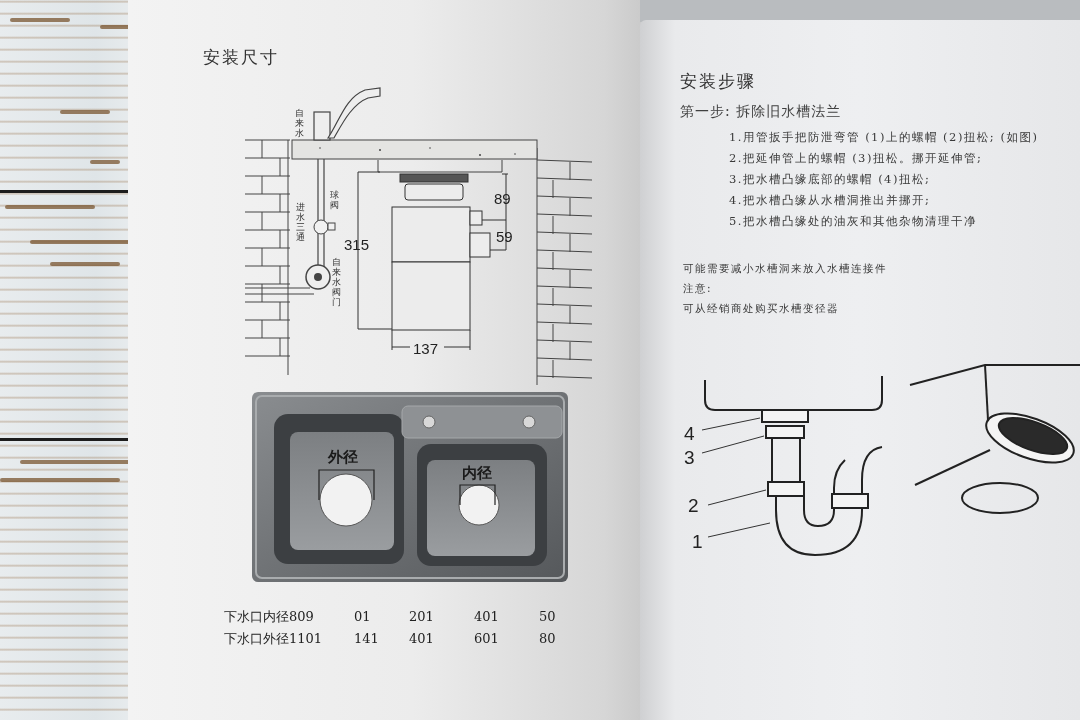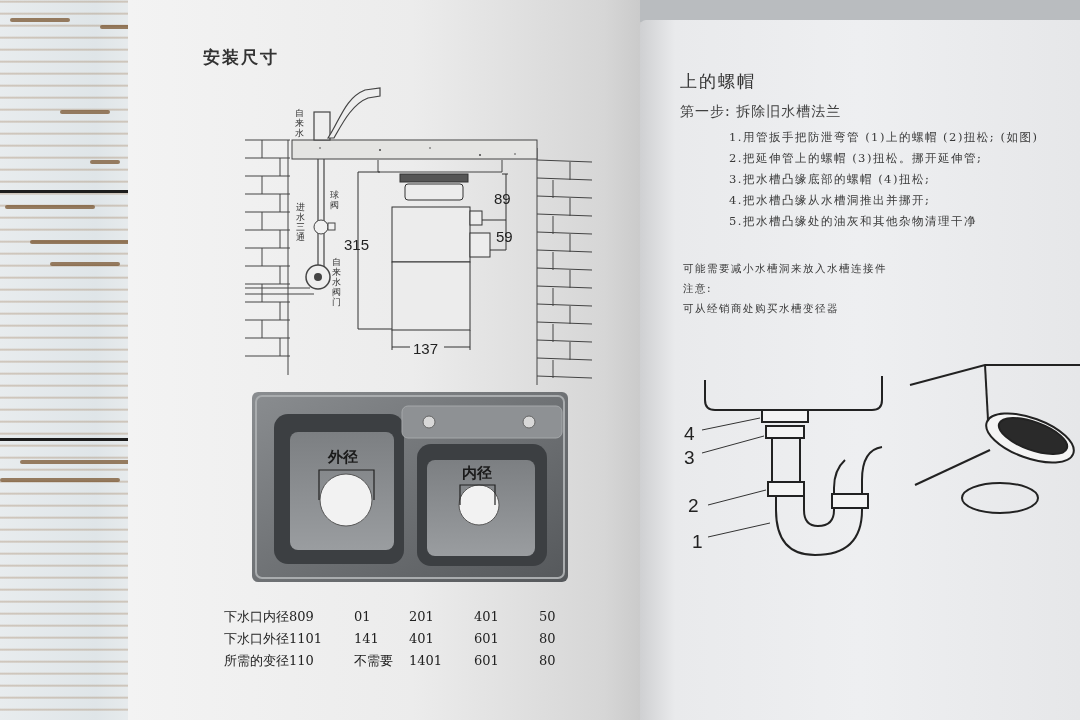--- a/index.html
+++ b/index.html
@@ -41,21 +41,21 @@
   <div class="knot" style="left:60px;top:110px;width:50px;"></div>
   <div class="knot" style="left:90px;top:160px;width:30px;"></div>
   <div class="knot" style="left:5px;top:205px;width:90px;"></div>
   <div class="knot" style="left:30px;top:240px;width:110px;"></div>
   <div class="knot" style="left:50px;top:262px;width:70px;"></div>
   <div class="knot" style="left:20px;top:460px;width:110px;"></div>
   <div class="knot" style="left:0px;top:478px;width:120px;"></div>
 </div>
 
 <div class="page-left"></div>
-<div class="title" style="left:203px;top:46px;font-weight:bold;">安装尺寸</div>
+<div class="title" style="left:203px;top:46px;">安装尺寸</div>
 
 <svg style="position:absolute;left:230px;top:80px;" width="370" height="310" viewBox="0 0 370 310">
   <g stroke="#444" stroke-width="1" fill="none">
 
     <g>
       <line x1="15" y1="60" x2="60" y2="60"></line>
       <line x1="15" y1="78" x2="60" y2="78"></line>
       <line x1="15" y1="96" x2="60" y2="96"></line>
       <line x1="15" y1="114" x2="60" y2="114"></line>
       <line x1="15" y1="132" x2="60" y2="132"></line>
@@ -209,33 +209,26 @@
     <td class="v" style="width:65px">401</td>
     <td class="v" style="width:55px">50</td>
   </tr>
   <tr>
     <td class="lab">下水口外径1101</td>
     <td class="v">141</td>
     <td class="v">401</td>
     <td class="v">601</td>
     <td class="v">80</td>
   </tr>
-  <tr>
-    <td class="lab">所需的变径110</td>
-    <td class="v">不需要</td>
-    <td class="v">1401</td>
-    <td class="v">601</td>
-    <td class="v">80</td>
-  </tr>
 </tbody>
   </table>
 
 <div class="top-strip"></div>
 <div class="page-right"></div>
-<div class="title" style="left:680px;top:70px;">上的螺帽</div>
+<div class="title" style="left:680px;top:70px;">安装步骤</div>
 <div class="sub" style="left:680px;top:103px;">第一步: 拆除旧水槽法兰</div>
 
 <div class="para" style="left:681px;top:127px;margin-left:48px;">
   <div>1.用管扳手把防泄弯管 (1)上的螺帽 (2)扭松; (如图)</div>
   <div>2.把延伸管上的螺帽 (3)扭松。挪开延伸管;</div>
   <div>3.把水槽凸缘底部的螺帽 (4)扭松;</div>
   <div>4.把水槽凸缘从水槽洞推出并挪开;</div>
   <div>5.把水槽凸缘处的油灰和其他杂物清理干净</div>
 </div>
 

